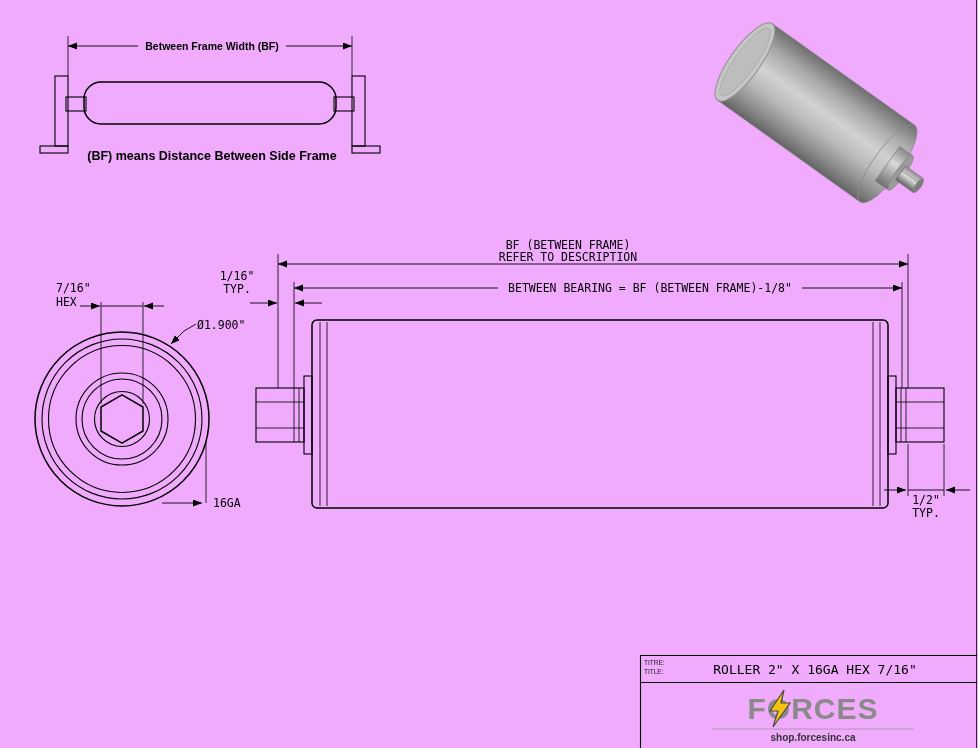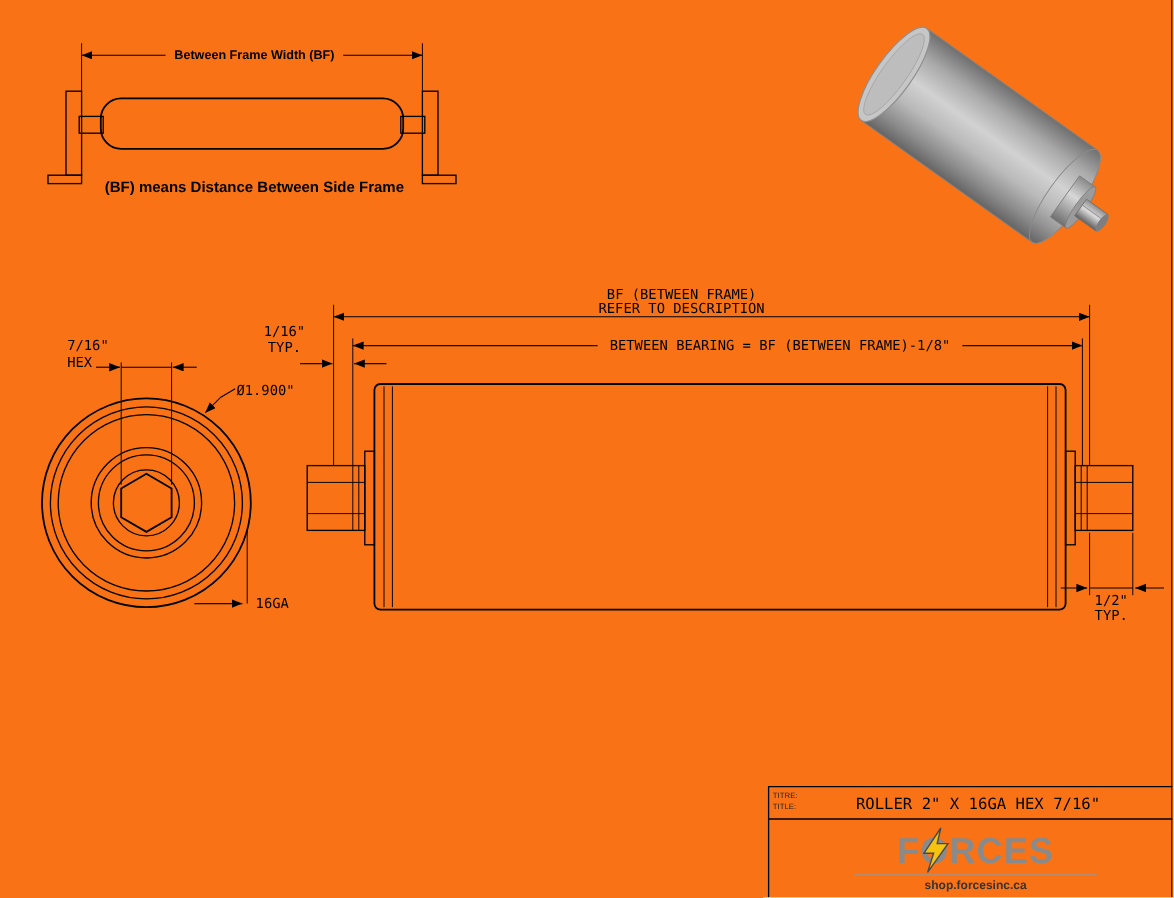--- a/index.html
+++ b/index.html
@@ -1,16 +1,16 @@
 <!DOCTYPE html>
 <html><head>
 <meta charset="utf-8">
 <style>
   html,body{margin:0;padding:0;background:#ffffff;}
-  #sheet{position:relative;width:978px;height:748px;background:#f97316;overflow:hidden;
+  #sheet{position:relative;width:978px;height:748px;background:#f0abfc;overflow:hidden;
          font-family:"Liberation Sans", sans-serif;}
   svg{position:absolute;left:0;top:0;}
   .thick{stroke:#000;stroke-width:1.5;fill:none;}
   .med{stroke:#000;stroke-width:1.1;fill:none;}
   .thin{stroke:#000;stroke-width:0.8;fill:none;}
   .dim{stroke:#000;stroke-width:0.9;fill:none;}
   text.cad{font-family:"DejaVu Sans Mono", monospace;font-size:11.5px;fill:#000;}
   text.cad-title{font-family:"DejaVu Sans Mono", monospace;font-size:13px;fill:#000;}
   text.lbl-bold{font-family:"Liberation Sans", sans-serif;font-weight:700;font-size:10.5px;fill:#000;}
   text.caption-bold{font-family:"Liberation Sans", sans-serif;font-weight:700;font-size:12.5px;fill:#000;}

